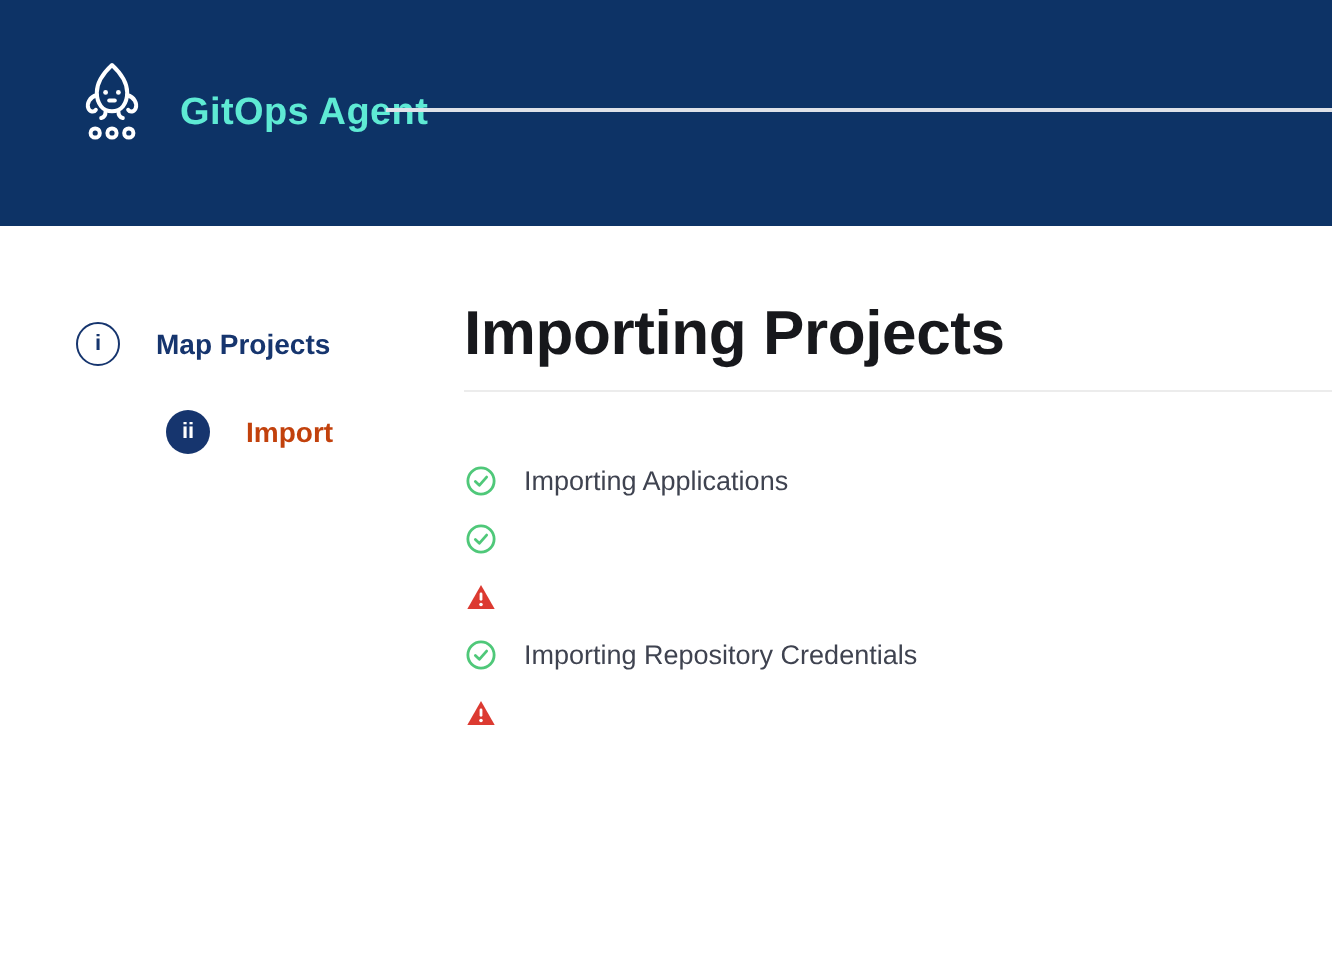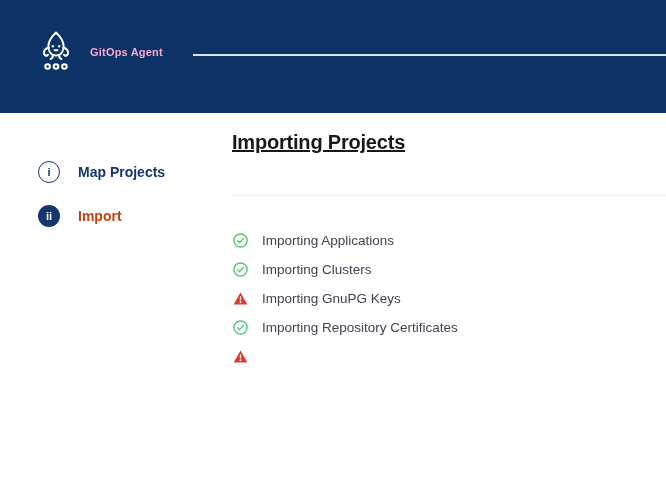--- a/index.html
+++ b/index.html
@@ -25,22 +25,22 @@
     position: absolute; top: 0; left: 0; right: 0;
     height: 113px;
     background: var(--header-bg, #0d3366);
   }
   .logo {
     position: absolute; left: 36px; top: 30px;
     width: 40px; height: 48px;
   }
   .app-title {
     position: absolute; left: 90px; top: 46px;
-    color: #f9a8d4;
-    font-size: 11px; font-weight: 700;
+    color: #5eead4;
+    font-size: 19px; font-weight: 700;
     letter-spacing: 0.2px;
     white-space: nowrap;
   }
   .header-line {
     position: absolute; left: 193px; right: 0; top: 54px;
     height: 2px;
     background: var(--header-line, #dfe2e8);
   }
   
   .sidebar {
@@ -59,39 +59,39 @@
     flex: 0 0 22px;
   }
   .step.complete .step-circle {
     border: 1px solid var(--accent-navy, #16356e);
     color: var(--accent-navy, #16356e);
     background: #ffffff;
   }
   .step.active .step-circle {
     background: var(--accent-navy, #16356e);
     color: #ffffff;
+    margin-left: 45px;
   }
   .step-label {
     margin-left: 18px;
     font-size: 14px; font-weight: 700;
     white-space: nowrap;
   }
   .step.complete .step-label { color: var(--accent-navy, #16356e); }
   .step.active .step-label { color: #c2410c; }
   
   .content {
     position: absolute; left: 232px; top: 0; right: 0; bottom: 0;
   }
   .page-title {
-    position: absolute; left: 0; top: 131px;
-    font-size: 20px; font-weight: 700;
+    position: absolute; left: 0; top: 149px;
+    font-size: 31px; font-weight: 700;
     color: var(--heading, #17181c);
     letter-spacing: -0.2px;
     white-space: nowrap;
-    text-decoration: underline;
   }
   .title-rule {
     position: absolute; left: 0; right: 0; top: 195px;
     height: 1px;
     background: var(--rule, #ececec);
   }
   .import-list {
     position: absolute; left: 1px; top: 226px; right: 0;
   }
   .import-item {
@@ -173,44 +173,42 @@
 
 
       <div class="import-item">
         <span class="status-icon success">
           <svg viewBox="0 0 16 16">
             <circle cx="8" cy="8" r="7" fill="none" stroke="currentColor" stroke-width="1.5"></circle>
             <path d="M5 8.3 L7.1 10.3 L11 5.9" fill="none" stroke="currentColor" stroke-width="1.5" stroke-linecap="round" stroke-linejoin="round"></path>
           </svg>
         </span>
 
-        <span class="import-label">Importing Clusters</span>
       </div>
 
       <div class="import-item">
 
         <span class="status-icon error">
           <svg viewBox="0 0 16 16">
             <path d="M8 1.6 L15.3 14.4 H0.7 Z" fill="currentColor"></path>
             <rect x="7.25" y="5.6" width="1.5" height="4.4" rx="0.75" fill="#ffffff"></rect>
             <circle cx="8" cy="12" r="0.95" fill="#ffffff"></circle>
           </svg>
         </span>
-        <span class="import-label">Importing GnuPG Keys</span>
       </div>
 
       <div class="import-item">
         <span class="status-icon success">
           <svg viewBox="0 0 16 16">
             <circle cx="8" cy="8" r="7" fill="none" stroke="currentColor" stroke-width="1.5"></circle>
             <path d="M5 8.3 L7.1 10.3 L11 5.9" fill="none" stroke="currentColor" stroke-width="1.5" stroke-linecap="round" stroke-linejoin="round"></path>
           </svg>
         </span>
 
-        <span class="import-label">Importing Repository Certificates</span>
+        <span class="import-label">Importing Repository Credentials</span>
       </div>
 
       <div class="import-item">
 
         <span class="status-icon error">
           <svg viewBox="0 0 16 16">
             <path d="M8 1.6 L15.3 14.4 H0.7 Z" fill="currentColor"></path>
             <rect x="7.25" y="5.6" width="1.5" height="4.4" rx="0.75" fill="#ffffff"></rect>
             <circle cx="8" cy="12" r="0.95" fill="#ffffff"></circle>
           </svg>

